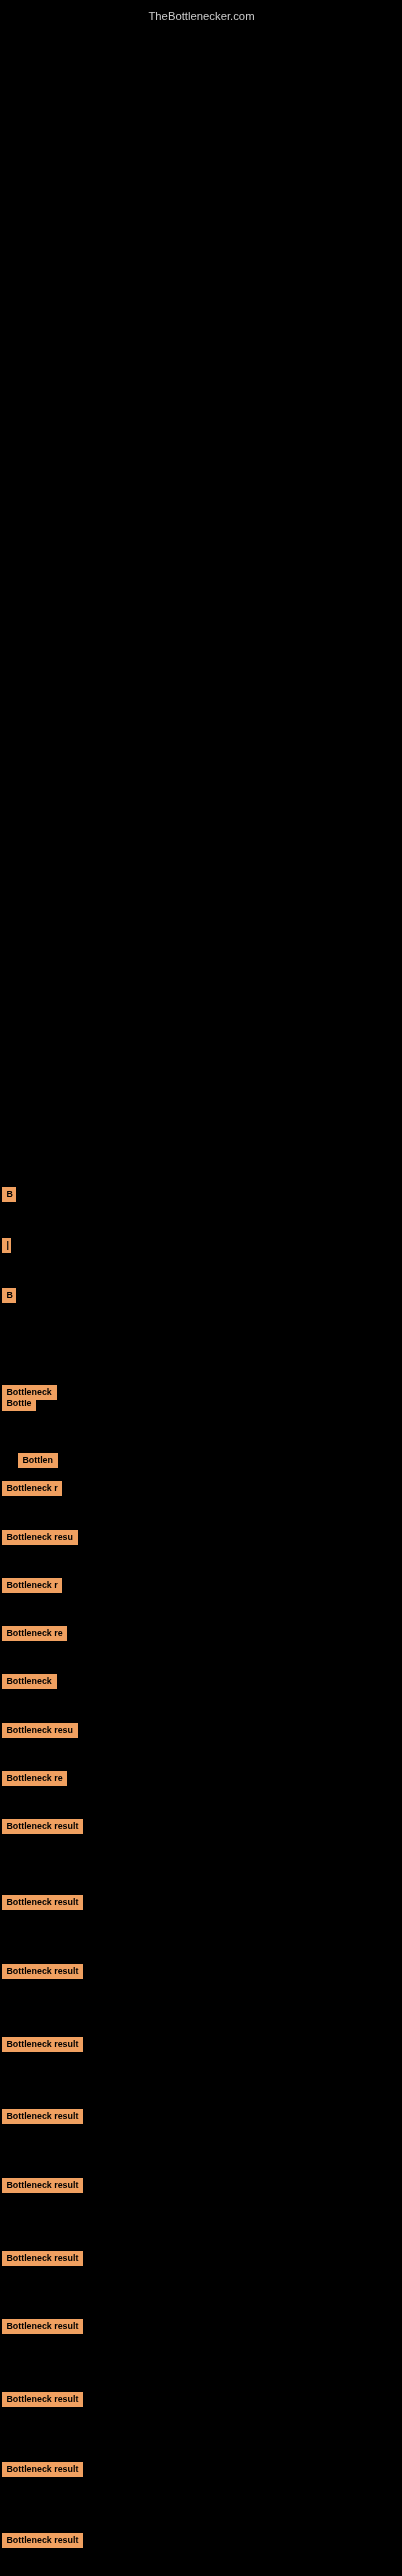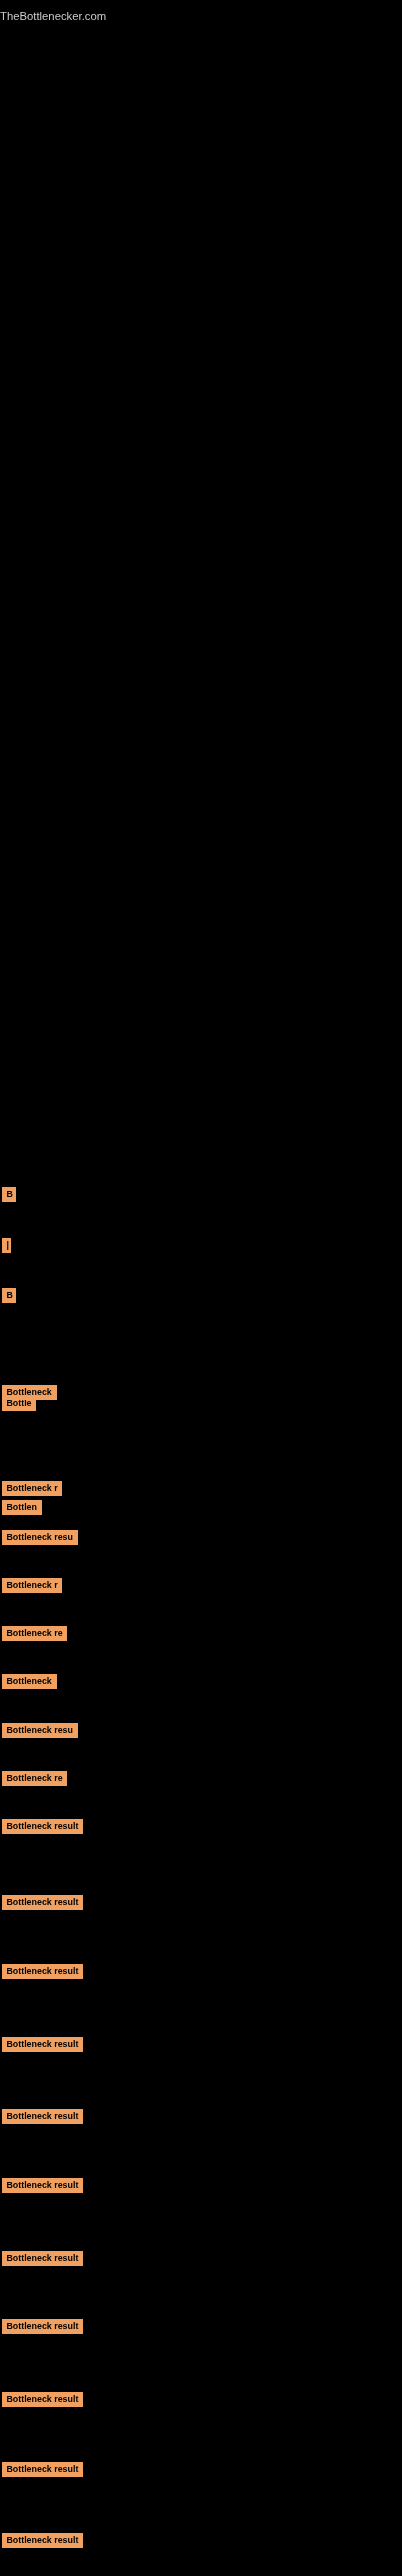--- a/index.html
+++ b/index.html
@@ -10,21 +10,21 @@
 
     body {
       background-color: #000000;
       width: 403px;
       min-height: 2576px;
       font-family: Arial, sans-serif;
       position: relative;
     }
 
     .site-title {
-      text-align: left;
+      text-align: center;
       color: #cccccc;
       font-size: 11.3px;
       padding: 6.4px 0;
       position: absolute;
       top: 4px;
       left: 0;
       right: 0;
     }
 
     .bottleneck-label {
@@ -47,21 +47,21 @@
 <body>
 
 <span class="site-title">TheBottlenecker.com</span>
 
 <div id="results-container">
     <div class="result-item" style="top: 1187px; max-width: 14.5px;"><span class="bottleneck-label" style="max-width: 14.5px;">B</span></div>
     <div class="result-item" style="top: 1238px; max-width: 8px;"><span class="bottleneck-label" style="max-width: 8px;">|</span></div>
     <div class="result-item" style="top: 1288px; max-width: 14.5px;"><span class="bottleneck-label" style="max-width: 14.5px;">B</span></div>
     <div class="result-item" style="top: 1396px; max-width: 42px;"><span class="bottleneck-label" style="max-width: 42px;">Bottle</span></div>
     <div class="result-item" style="top: 1385px; max-width: 60px;"><span class="bottleneck-label" style="max-width: 60px;">Bottleneck</span></div>
-    <div class="result-item" style="top: 1500px; max-width: 50px;"><span class="bottleneck-label" style="max-width: 50px;">Bottlen</span></div>
+    <div class="result-item" style="top: 1453px; max-width: 50px; margin-left: 16px;"><span class="bottleneck-label" style="max-width: 50px;">Bottlen</span></div>
     <div class="result-item" style="top: 1481px; max-width: 76px;"><span class="bottleneck-label" style="max-width: 76px;">Bottleneck r</span></div>
     <div class="result-item" style="top: 1530px; max-width: 93px;"><span class="bottleneck-label" style="max-width: 93px;">Bottleneck resu</span></div>
     <div class="result-item" style="top: 1578px; max-width: 76px;"><span class="bottleneck-label" style="max-width: 76px;">Bottleneck r</span></div>
     <div class="result-item" style="top: 1626px; max-width: 85px;"><span class="bottleneck-label" style="max-width: 85px;">Bottleneck re</span></div>
     <div class="result-item" style="top: 1674px; max-width: 68px;"><span class="bottleneck-label" style="max-width: 68px;">Bottleneck</span></div>
     <div class="result-item" style="top: 1723px; max-width: 97px;"><span class="bottleneck-label" style="max-width: 97px;">Bottleneck resu</span></div>
     <div class="result-item" style="top: 1771px; max-width: 81px;"><span class="bottleneck-label" style="max-width: 81px;">Bottleneck re</span></div>
     <div class="result-item" style="top: 1819px; max-width: 109px;"><span class="bottleneck-label" style="max-width: 109px;">Bottleneck result</span></div>
     <div class="result-item" style="top: 1895px; max-width: 117px;"><span class="bottleneck-label" style="max-width: 117px;">Bottleneck result</span></div>
     <div class="result-item" style="top: 1964px; max-width: 121px;"><span class="bottleneck-label" style="max-width: 121px;">Bottleneck result</span></div>

